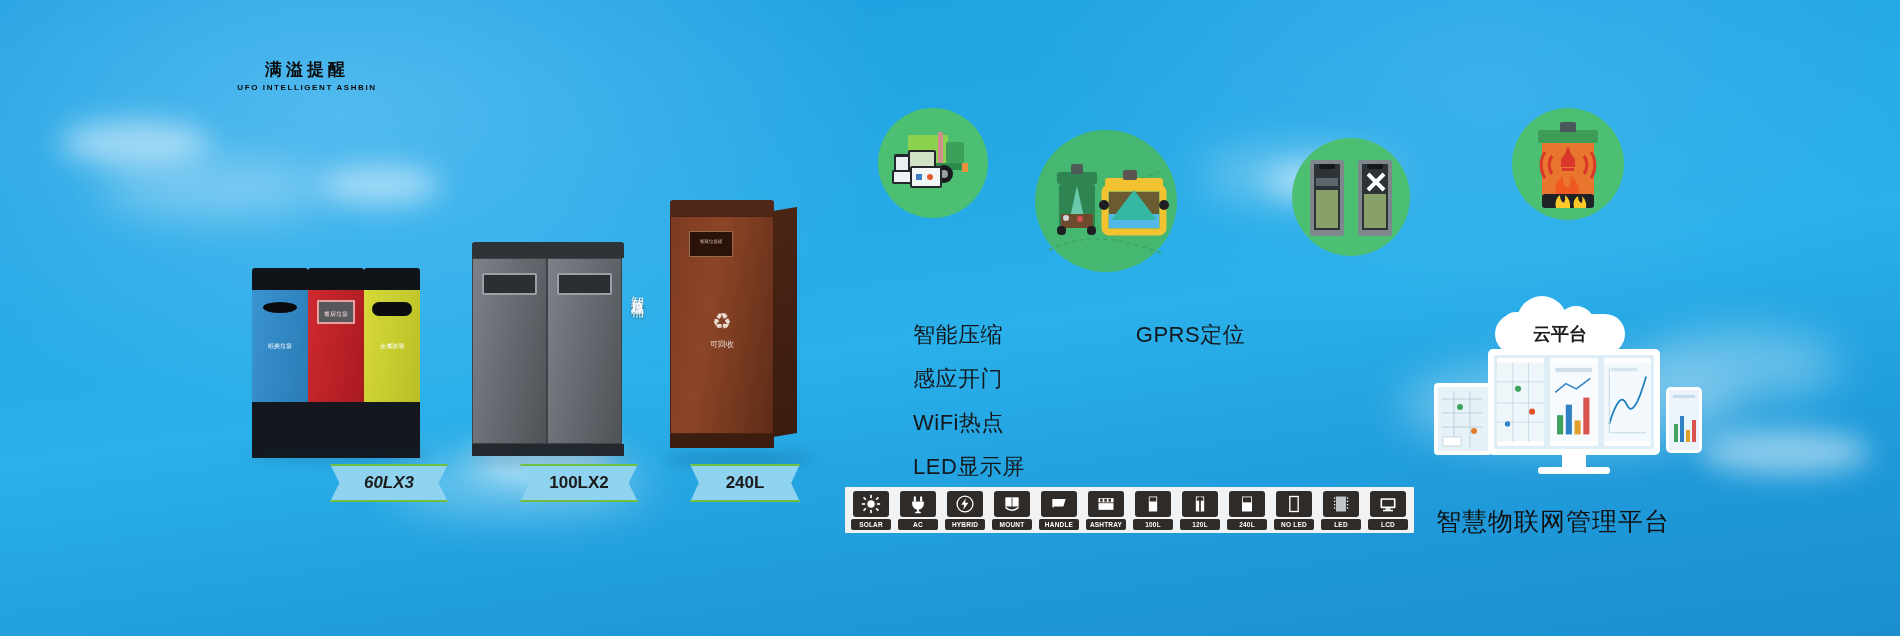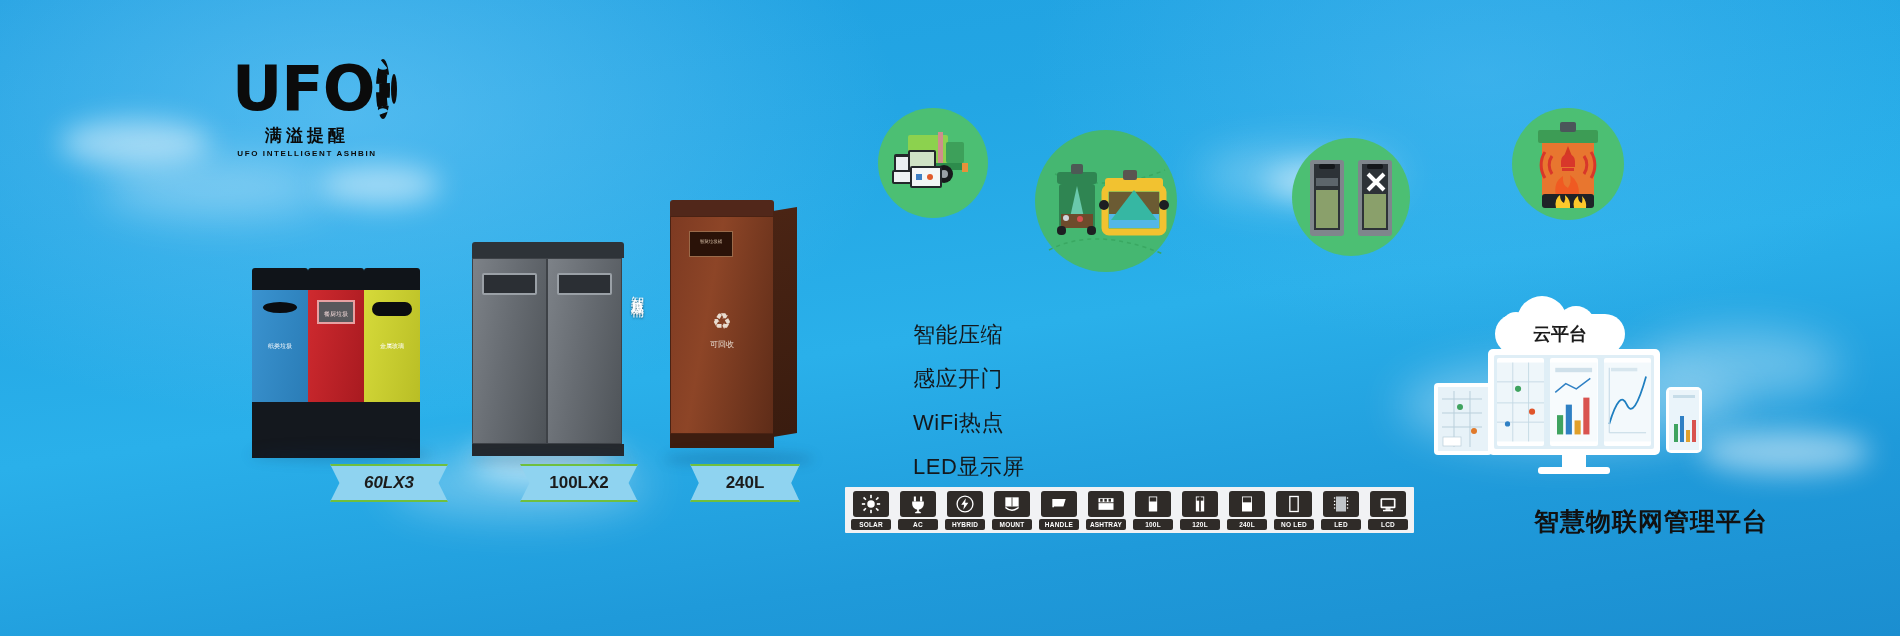--- a/index.html
+++ b/index.html
@@ -134,22 +134,22 @@
   #cluster .bigmon { position:absolute; left:58px; top:4px; width:172px; height:106px; background:#fff; border-radius:5px; padding:6px; }
   #cluster .bigscr { width:100%; height:100%; background:#dfeef6; border-radius:2px; display:flex; }
   #cluster .neck { position:absolute; left:132px; top:110px; width:24px; height:14px; background:#fff; }
   #cluster .base { position:absolute; left:108px; top:122px; width:72px; height:7px; background:#fff; border-radius:3px; }
   #cluster .tabl { position:absolute; left:4px; top:38px; width:58px; height:72px; background:#fff; border-radius:4px; padding:4px; }
   #cluster .phone { position:absolute; left:236px; top:42px; width:36px; height:66px; background:#fff; border-radius:5px; padding:3px; }
   #cluster .inner { width:100%; height:100%; background:#e4f1f8; border-radius:2px; }
   .minichart { flex:1; margin:3px; background:#fff; border-radius:2px; position:relative; overflow:hidden; }
 
   #platform-title {
-    position:absolute; left:1534px; top:505px;
-    font-size:25px; font-weight:bold; color:#111; letter-spacing:1px;
+    position:absolute; left:1436px; top:505px;
+    font-size:25px; font-weight:normal; color:#111; letter-spacing:1px;
   }
   .shadow-ellipse {
     position:absolute; border-radius:50%; background:rgba(10,40,70,0.18); filter:blur(6px);
   }
 </style>
 </head>
 <body>
 
 <div id="banner">
 
@@ -158,24 +158,20 @@
   <div class="wisp" style="left:320px; top:165px; width:120px; height:40px;"></div>
   <div class="wisp2" style="left:390px; top:455px; width:260px; height:60px;"></div>
   <div class="wisp" style="left:470px; top:440px; width:150px; height:44px;"></div>
   <div class="wisp2" style="left:1200px;top:150px; width:200px; height:50px;"></div>
   <div class="wisp" style="left:1265px;top:165px; width:120px; height:34px;"></div>
   <div class="wisp2" style="left:1400px;top:360px; width:340px; height:90px;"></div>
   <div class="wisp2" style="left:1640px;top:330px; width:200px; height:70px;"></div>
   <div class="wisp" style="left:1700px;top:430px; width:170px; height:44px;"></div>
 
   <div id="logo">
-    <div class="wordmark">
-      <span class="ltr">UFO</span>
-      <span class="ring"></span>
-    </div>
     <div class="cn">满溢提醒</div>
     <div class="en">UFO INTELLIGENT ASHBIN</div>
   </div>
 
   <div class="bin-group" style="left:252px; top:268px;">
     <div class="panelbin">
       <div class="cell">
         <div class="top"></div>
         <div class="face" style="background:linear-gradient(100deg,#3a93d0,#2a7cb6);">
           <div class="slot" style="width:34px;height:11px;border-radius:50%;"></div>
@@ -329,20 +325,24 @@
       <div class="frow">
         <span class="mon"><span class="scrn"></span><span class="stnd"></span></span>
         <span class="ftxt">WiFi热点</span>
       </div>
       <div class="frow">
         <span class="mon"><span class="scrn"></span><span class="stnd"></span></span>
         <span class="ftxt">LED显示屏</span>
       </div>
     </div>
     <div class="fcol">
+      <div class="frow">
+        <span class="mon"><span class="scrn"></span><span class="stnd"></span></span>
+        <span class="ftxt">GPRS定位</span>
+      </div>
     </div>
   </div>
 
   <div id="strip">
 
     <div class="spec">
       <div class="sq">
         <svg viewBox="0 0 24 24" width="20" height="20">
             <g fill="#fff">
               <circle cx="12" cy="12" r="4.5"></circle>

